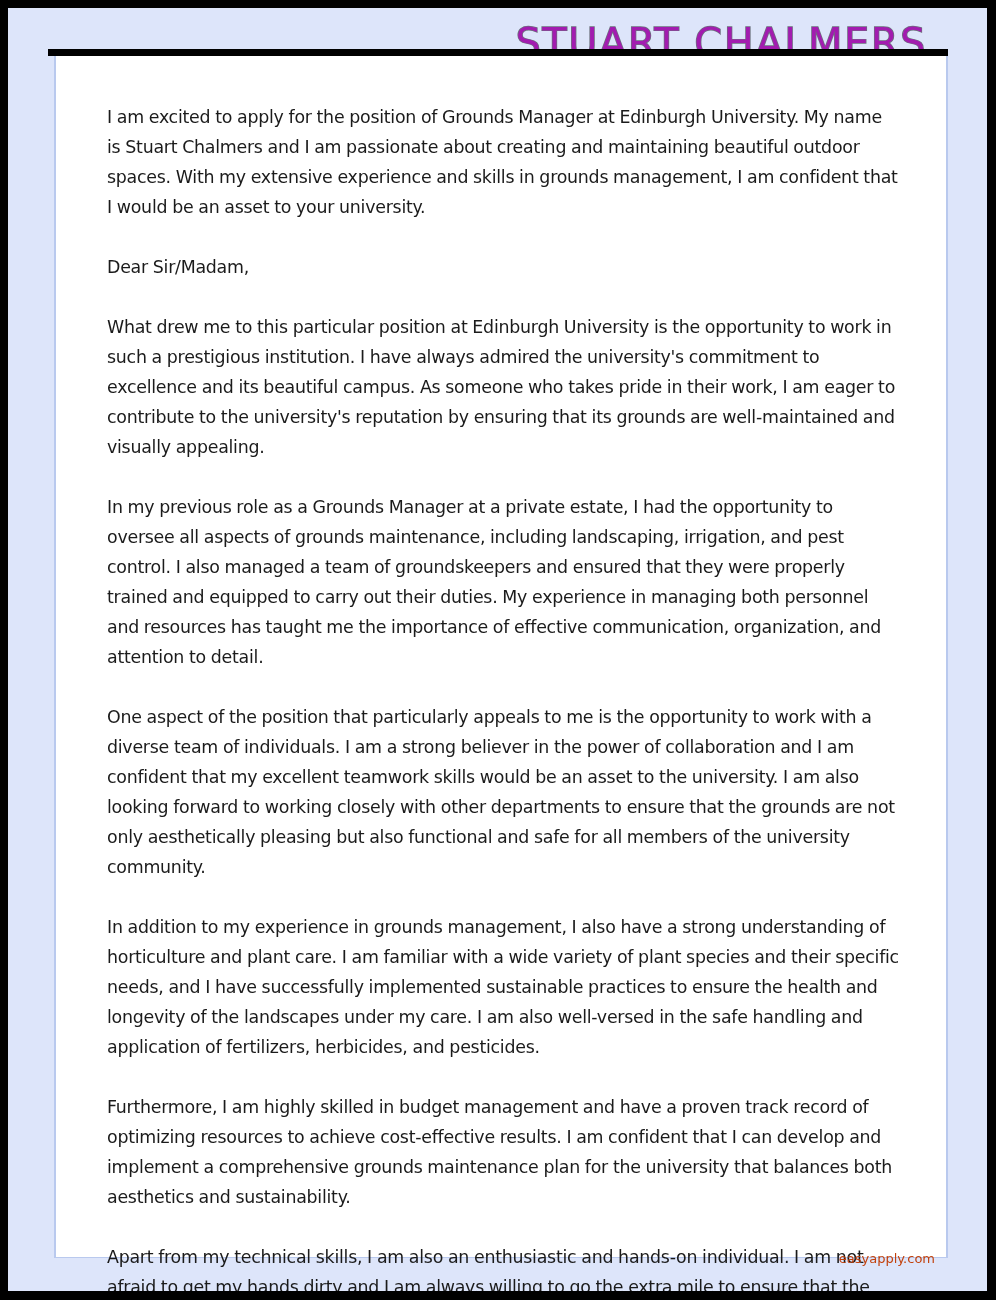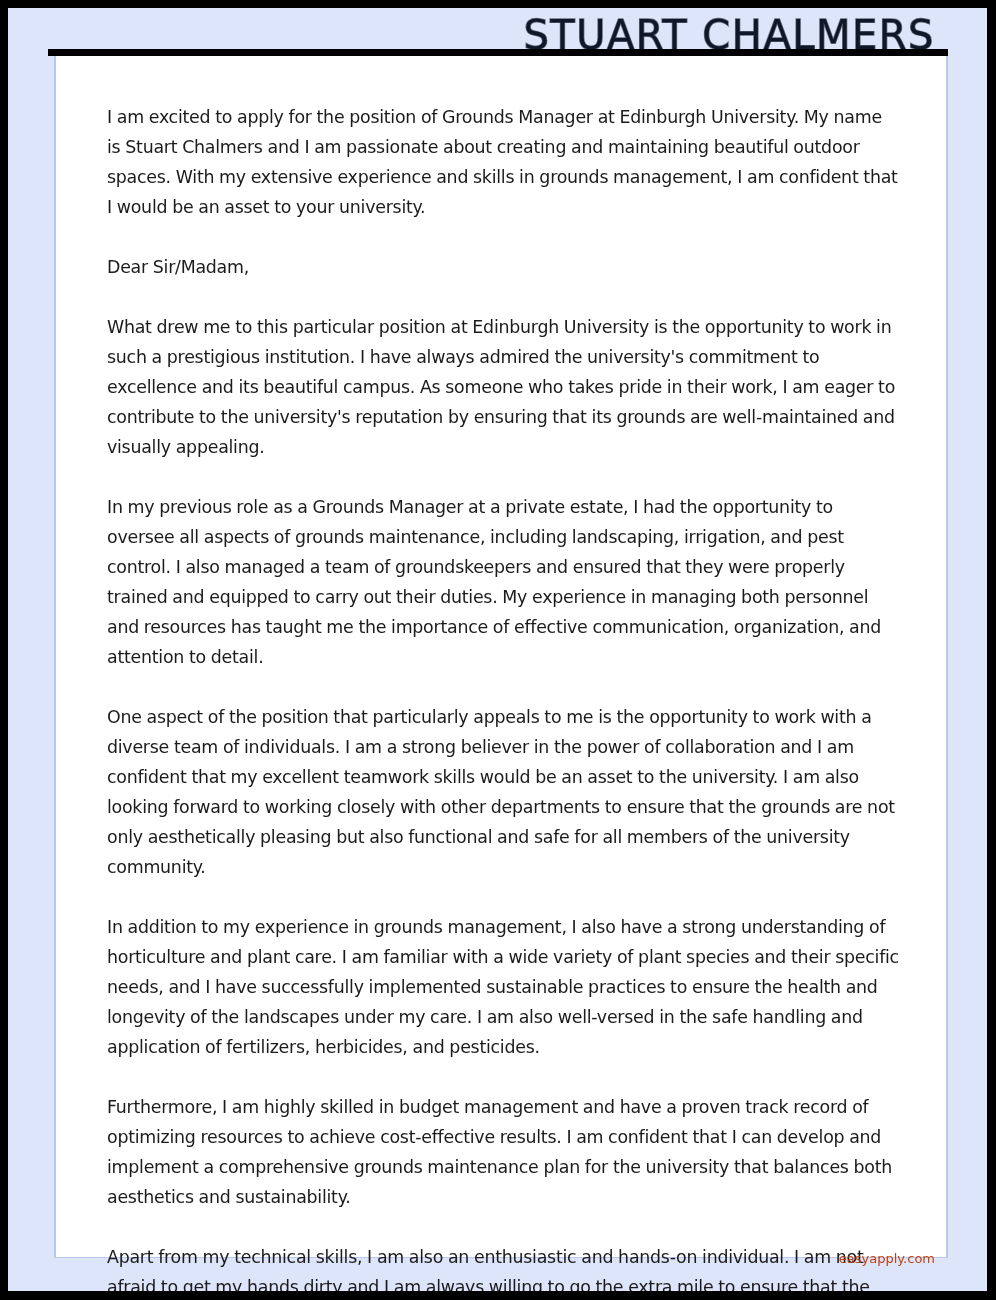--- a/index.html
+++ b/index.html
@@ -44,26 +44,26 @@
     justify-content: flex-end;
     padding-right: 44px;
     box-sizing: border-box;
   }
   .doc-title {
     font-family: "DejaVu Sans", sans-serif;
     font-size: 40px;
     line-height: 44px;
     letter-spacing: 1.5px;
     font-weight: 400;
-    color: #0f172a;
+    color: #a21caf;
     -webkit-text-stroke: 1.4px #6b717d;
     text-stroke: 1.4px #6b717d;
     paint-order: stroke fill;
     white-space: nowrap;
-    margin: 8px;
+    margin: 16px;
     transform: translateY(-3px);
   }
 
   
   .title-rule {
     position: absolute;
     left: 40px;
     top: 41px;
     width: 900px;
     height: 7px;

